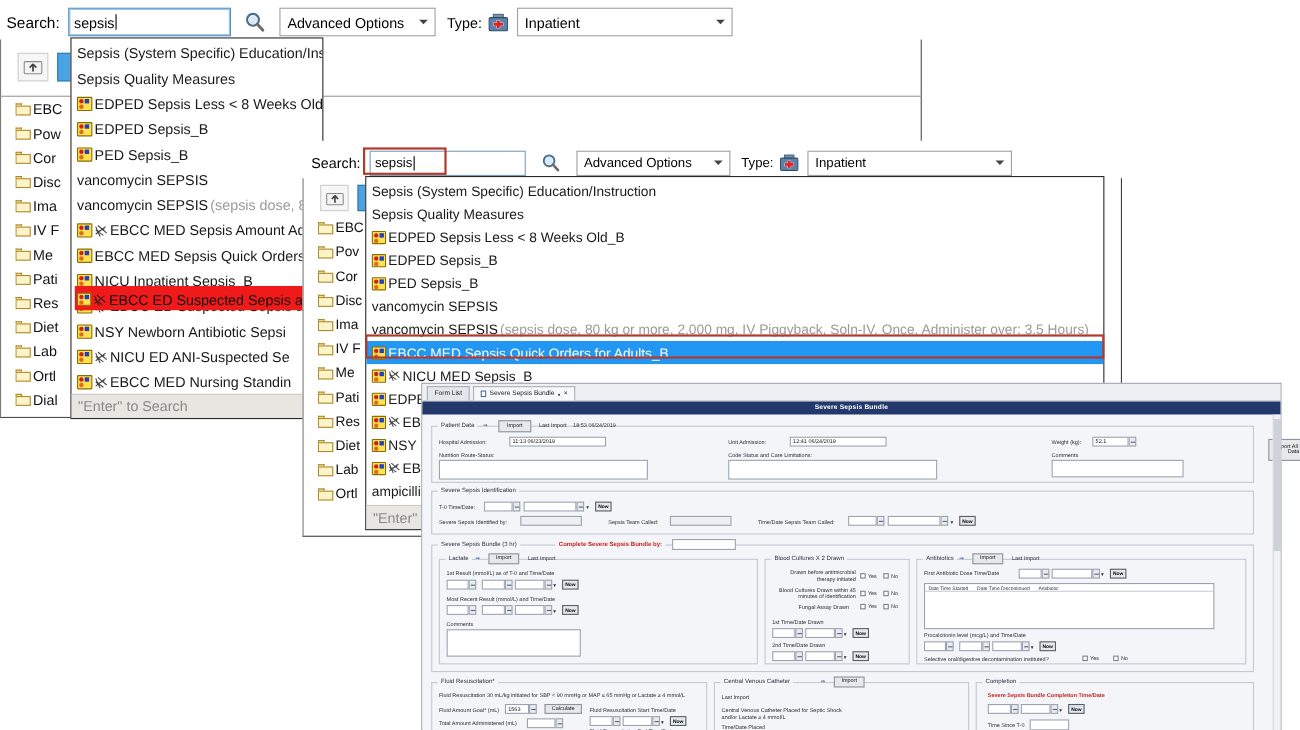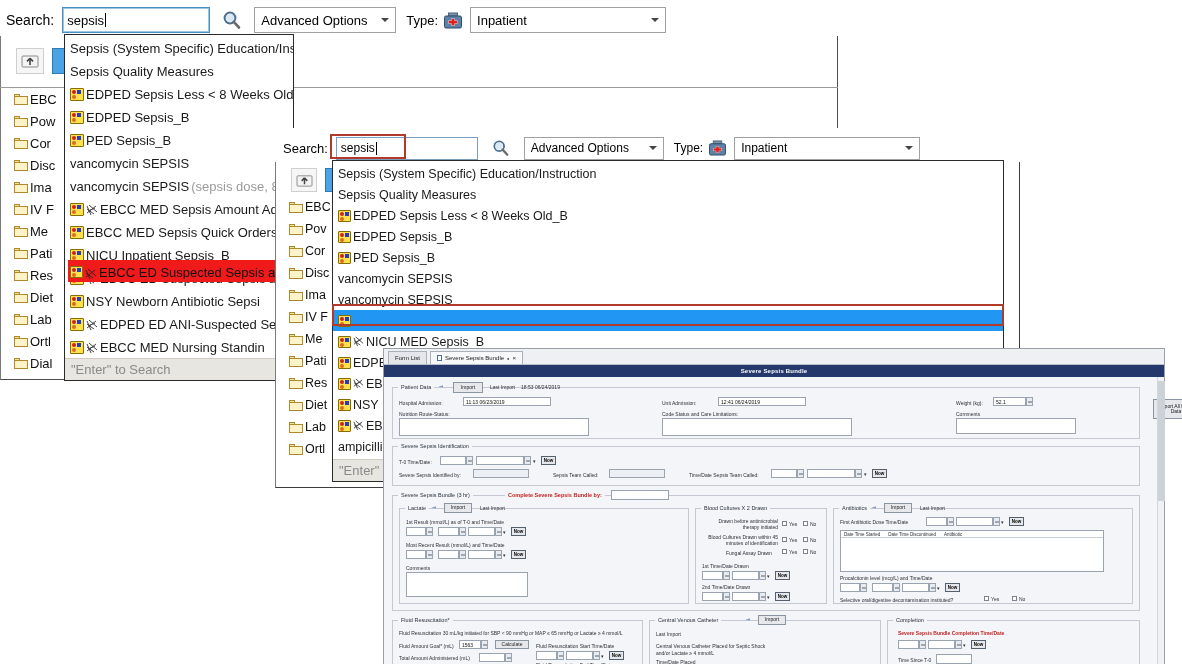--- a/index.html
+++ b/index.html
@@ -334,21 +334,21 @@
           <div class="ddrow" style="position: absolute; left: 0px; top: 278px; height: 23px; width: 230px; padding-left: 5px; font-size: 13px; gap: 2px;">
             <span class="ppicon" style="width: 14px; height: 13px;">
               <span class="bg"></span>
               <span class="r" style="left:1.5px;top:2px;width:4px;height:4px;"></span>
               <span class="b" style="left:7px;top:2px;width:4px;height:4px;"></span>
               <span class="o" style="left:1.5px;top:7px;width:4px;height:4px;"></span>
             </span>
             <span class="scribble" style="width: 12px; height: 12px;"><svg width="12" height="12" viewBox="0 0 12 12">
                 <path d="M1 9 L10 2 M1 5 L8 10 M3 1 L11 8 M1 2 L5 11 M2 7 L9 4" stroke="#222" stroke-width="1" fill="none"></path>
               </svg></span>
-            <span>EDPED ED ANI-Suspected Se</span>
+            <span>NICU ED ANI-Suspected Se</span>
           </div>
           <div class="ddrow" style="position: absolute; left: 0px; top: 301px; height: 23px; width: 230px; padding-left: 5px; font-size: 13px; gap: 2px;">
             <span class="ppicon" style="width: 14px; height: 13px;">
               <span class="bg"></span>
               <span class="r" style="left:1.5px;top:2px;width:4px;height:4px;"></span>
               <span class="b" style="left:7px;top:2px;width:4px;height:4px;"></span>
               <span class="o" style="left:1.5px;top:7px;width:4px;height:4px;"></span>
             </span>
             <span class="scribble" style="width: 12px; height: 12px;"><svg width="12" height="12" viewBox="0 0 12 12">
                 <path d="M1 9 L10 2 M1 5 L8 10 M3 1 L11 8 M1 2 L5 11 M2 7 L9 4" stroke="#222" stroke-width="1" fill="none"></path>
@@ -544,28 +544,30 @@
               <span class="b" style="left:7px;top:2px;width:4px;height:4px;"></span>
               <span class="o" style="left:1.5px;top:7px;width:4px;height:4px;"></span>
             </span>
             <span>PED Sepsis_B</span>
           </div>
           <div class="ddrow" style="position: absolute; left: 0px; top: 107px; height: 21px; width: 670px; padding-left: 5px; font-size: 12.5px; gap: 2px;">
             <span>vancomycin SEPSIS</span>
           </div>
           <div class="ddrow" style="position: absolute; left: 0px; top: 128px; height: 21px; width: 670px; padding-left: 5px; font-size: 12.5px; gap: 2px;">
             <span>vancomycin SEPSIS</span>
+            <span class="sub"> (sepsis dose, 80 kg or more, 2,000 mg, IV Piggyback, Soln-IV, Once, Administer over: 3.5 Hours)</span>
           </div>
           <div class="ddrow sel" style="position: absolute; left: 0px; top: 149px; height: 21px; width: 670px; padding-left: 5px; font-size: 12.5px; gap: 2px;">
             <span class="ppicon" style="width: 13px; height: 12px;">
               <span class="bg"></span>
               <span class="r" style="left:1.5px;top:2px;width:4px;height:4px;"></span>
               <span class="b" style="left:7px;top:2px;width:4px;height:4px;"></span>
               <span class="o" style="left:1.5px;top:7px;width:4px;height:4px;"></span>
             </span>
+            <span>EBCC MED Sepsis Quick Orders for Adults_B</span>
           </div>
           <div class="ddrow" style="position: absolute; left: 0px; top: 170px; height: 21px; width: 670px; padding-left: 5px; font-size: 12.5px; gap: 2px;">
             <span class="ppicon" style="width: 13px; height: 12px;">
               <span class="bg"></span>
               <span class="r" style="left:1.5px;top:2px;width:4px;height:4px;"></span>
               <span class="b" style="left:7px;top:2px;width:4px;height:4px;"></span>
               <span class="o" style="left:1.5px;top:7px;width:4px;height:4px;"></span>
             </span>
             <span class="scribble" style="width: 11px; height: 11px;"><svg width="11" height="11" viewBox="0 0 12 12">
                 <path d="M1 9 L10 2 M1 5 L8 10 M3 1 L11 8 M1 2 L5 11 M2 7 L9 4" stroke="#222" stroke-width="1" fill="none"></path>

